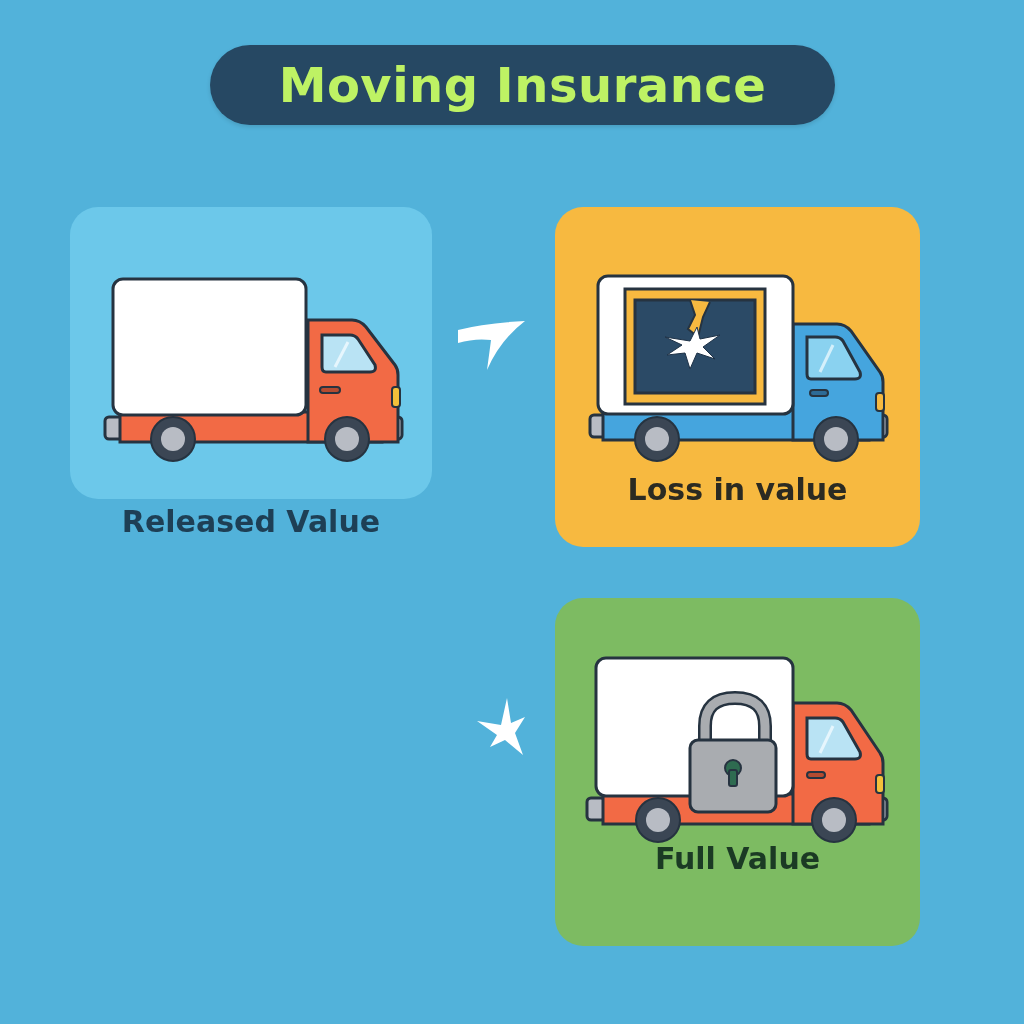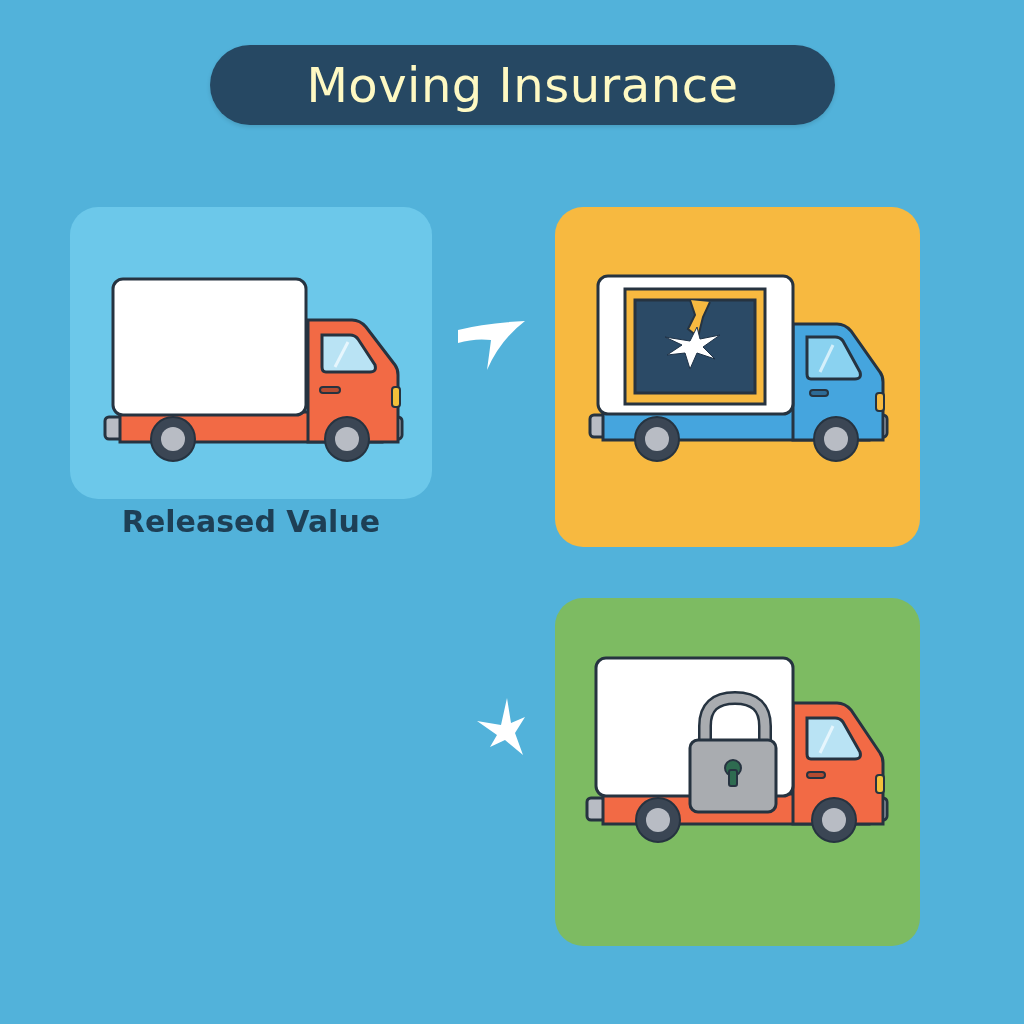--- a/index.html
+++ b/index.html
@@ -8,21 +8,21 @@
     background:#52b2da;
     font-family:"DejaVu Sans", "Liberation Sans", sans-serif;
   }
   .title-pill {
     position:absolute; left:210px; top:45px; width:625px; height:80px;
     background:#264863; border-radius:40px;
     display:flex; align-items:center; justify-content:center;
     box-shadow:0 2px 4px rgba(0,0,0,0.12);
   }
   .title-pill span {
-    color:#fef9c3; font-size:48px; font-weight:normal; letter-spacing:0.5px;
+    color:#bef264; font-size:48px; font-weight:bold; letter-spacing:0.5px;
   }
   .card {
     position:absolute; border-radius:28px;
   }
   .card svg { position:absolute; left:0; top:0; }
   .card-label {
     position:absolute; left:0; width:100%; text-align:center;
     font-weight:bold; font-size:30px; line-height:34px;
   }
   #card1 { left:70px; top:207px; width:362px; height:292px; background:#6cc8ea; }
@@ -79,20 +79,21 @@
 
     <rect x="70" y="82" width="140" height="115" fill="#f7b940" stroke="#263340" stroke-width="3"></rect>
     <rect x="80" y="93" width="120" height="93" fill="#2b4a66" stroke="#263340" stroke-width="3"></rect>
     <path d="M135 93 L140 108 L133 122 L143 130 L148 110 L155 95" fill="#f7b940" stroke="#263340" stroke-width="2"></path>
     <path d="M110 130 L127 138 L112 148 L130 146 L135 162 L142 146 L160 152 L148 140 L165 128 L145 132 L142 120 L135 134 Z" fill="#ffffff" stroke="#1e3247" stroke-width="1"></path>
     <circle cx="102" cy="232" r="22" fill="#3b4654" stroke="#263340" stroke-width="2"></circle>
     <circle cx="102" cy="232" r="12" fill="#b8bcc4"></circle>
     <circle cx="281" cy="232" r="22" fill="#3b4654" stroke="#263340" stroke-width="2"></circle>
     <circle cx="281" cy="232" r="12" fill="#b8bcc4"></circle>
   </svg>
+  <div class="card-label">Loss in value</div>
 </div>
 
 <div class="card" id="card3">
   <svg width="365" height="250" viewBox="0 0 365 250">
     <rect x="32" y="200" width="18" height="22" rx="4" fill="#b8bcc4" stroke="#263340" stroke-width="3"></rect>
     <rect x="310" y="200" width="22" height="22" rx="4" fill="#b8bcc4" stroke="#263340" stroke-width="3"></rect>
     <rect x="48" y="196" width="266" height="30" fill="#f26a45" stroke="#263340" stroke-width="3"></rect>
     <path d="M238 105 L282 105 Q290 105 296 112 L325 155 Q328 159 328 165 L328 226 L238 226 Z" fill="#f26a45" stroke="#263340" stroke-width="3"></path>
     <path d="M252 120 L280 120 Q285 120 288 124 L305 154 Q307 161 300 161 L256 161 Q252 161 252 156 Z" fill="#b9e3f4" stroke="#263340" stroke-width="3"></path>
     <line x1="278" y1="128" x2="265" y2="155" stroke="#e6f6fd" stroke-width="3"></line>
@@ -104,20 +105,21 @@
     <path d="M150 150 L150 128 Q150 100 180 100 Q210 100 210 128 L210 150" fill="none" stroke="#a9acb0" stroke-width="9"></path>
     <rect x="135" y="142" width="86" height="72" rx="8" fill="#a9acb0" stroke="#263340" stroke-width="3"></rect>
     <circle cx="178" cy="170" r="8" fill="#2e6b50" stroke="#263340" stroke-width="2"></circle>
     <rect x="174" y="172" width="8" height="16" rx="2" fill="#2e6b50" stroke="#263340" stroke-width="2"></rect>
     <circle cx="103" cy="222" r="22" fill="#3b4654" stroke="#263340" stroke-width="2"></circle>
     <circle cx="103" cy="222" r="12" fill="#b8bcc4"></circle>
     <circle cx="279" cy="222" r="22" fill="#3b4654" stroke="#263340" stroke-width="2"></circle>
     <circle cx="279" cy="222" r="12" fill="#b8bcc4"></circle>
   </svg>
   <div class="card-label">
+    <div>Full Value</div>
   </div>
 </div>
 
 <svg class="arrow" style="left:455px;top:318px" width="75" height="55" viewBox="0 0 75 55">
   <path d="M3 12 Q30 5 70 3 Q45 22 32 52 Q35 30 36 22 Q20 20 3 25 Z" fill="#ffffff"></path>
 </svg>
 <svg class="arrow" style="left:475px;top:695px" width="55" height="65" viewBox="0 0 55 65">
   <path d="M32 3 L36 28 L50 22 L40 38 L48 60 L30 45 L15 52 L22 40 L2 26 L26 30 Z" fill="#ffffff"></path>
 </svg>
 

